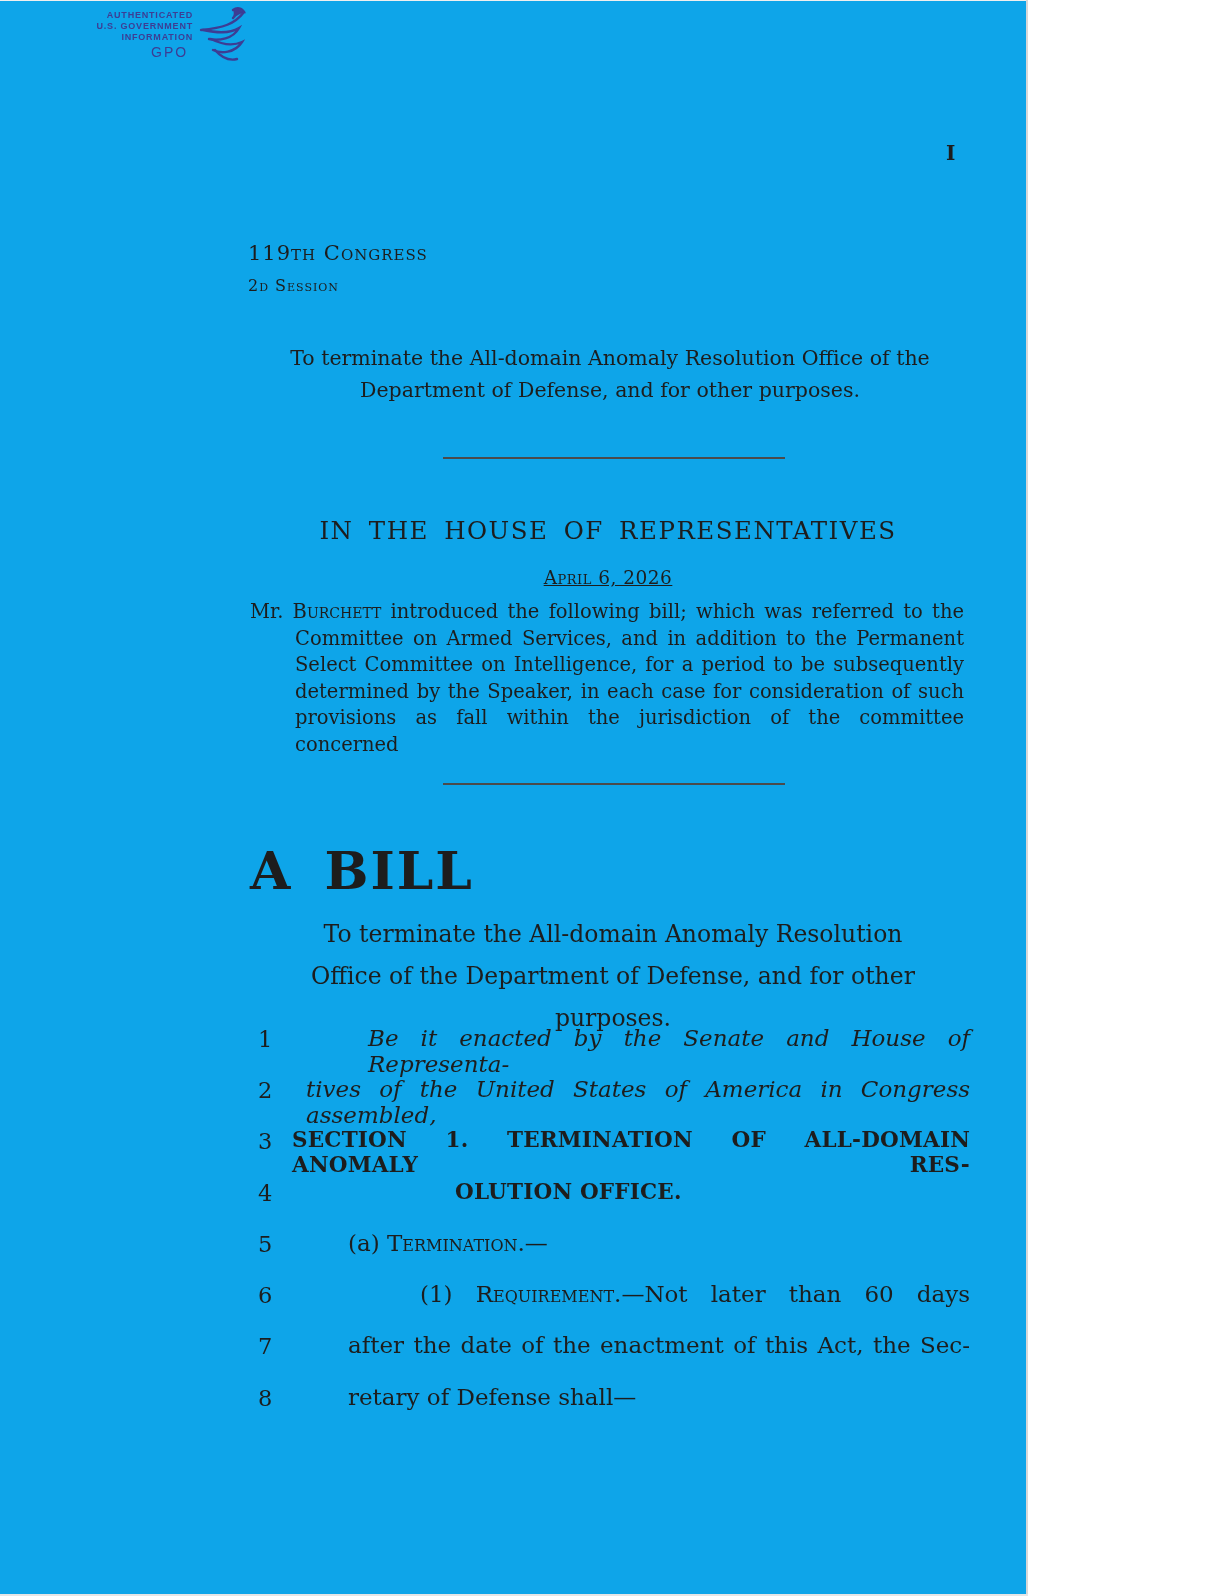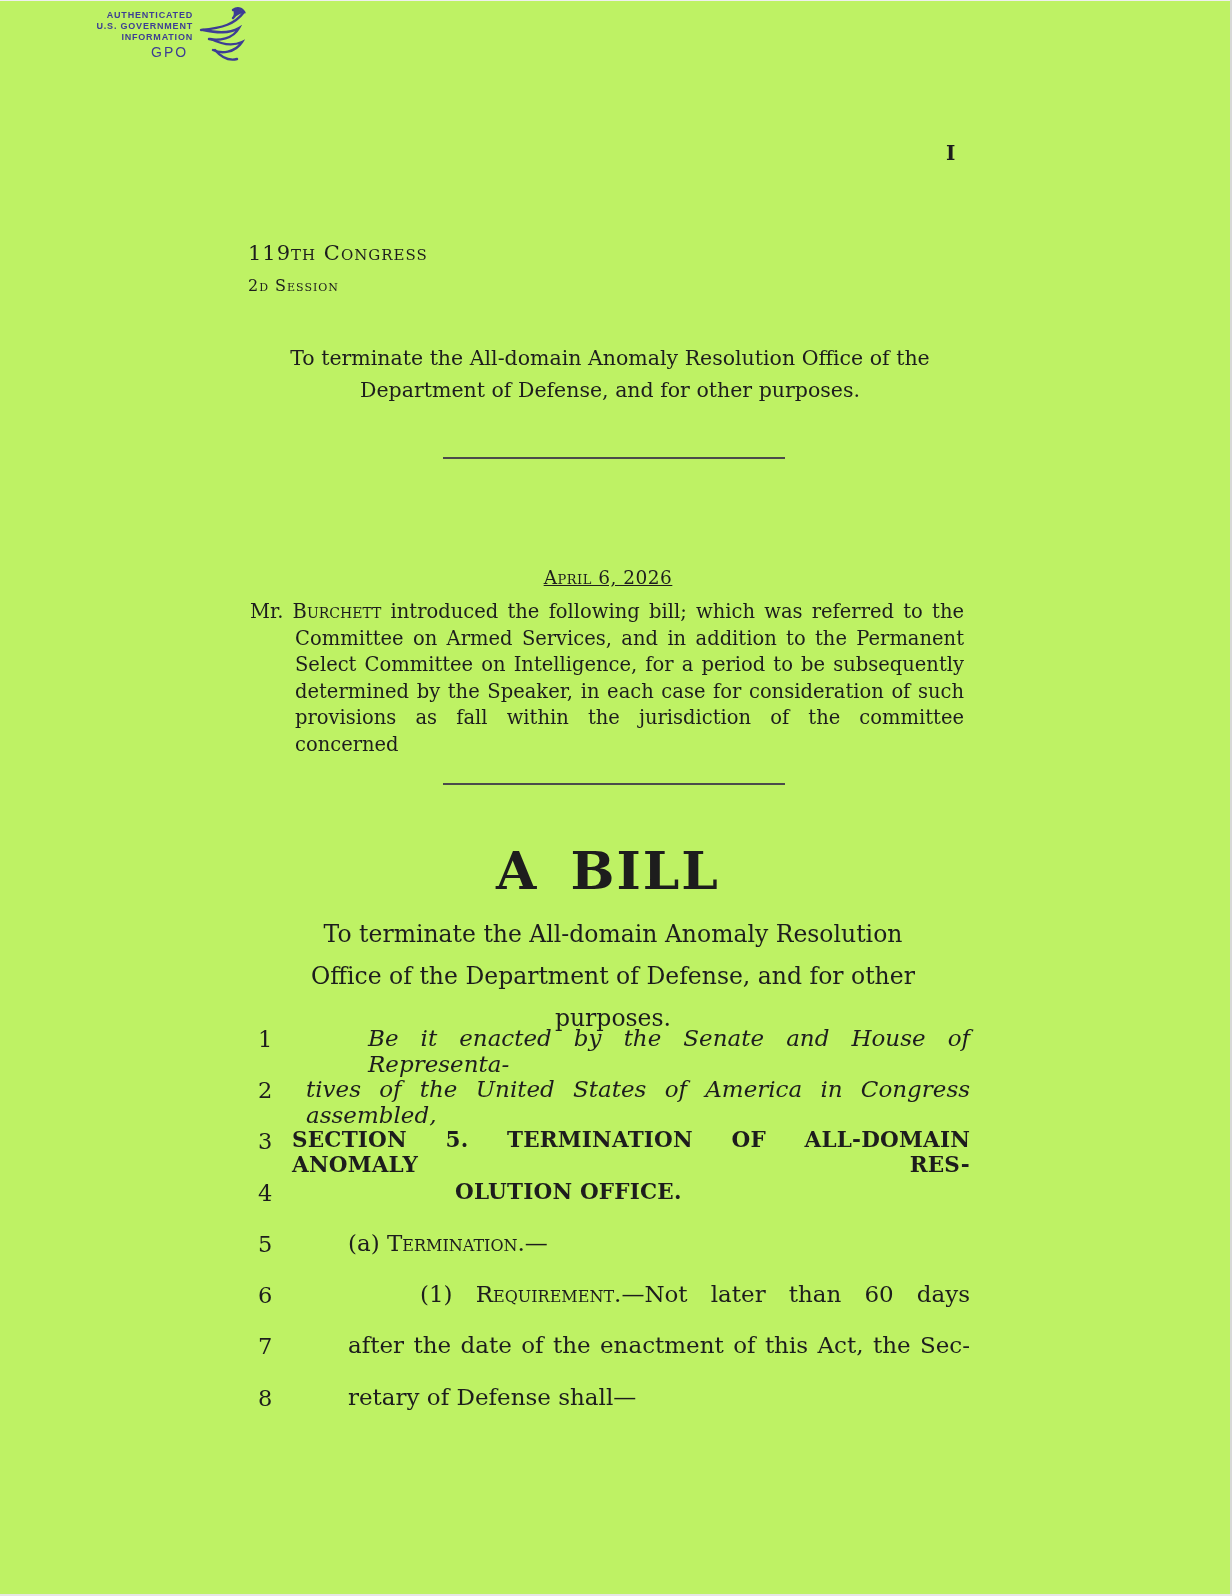--- a/index.html
+++ b/index.html
@@ -1,20 +1,20 @@
 <!DOCTYPE html>
 <html><head>
 <meta charset="utf-8">
 <style>
   html, body { margin: 0; padding: 0; background: #ffffff; }
   .page {
     position: relative;
-    width: 1232px;
+    width: 1028px;
     height: 1596px;
-    background: #bef264;
+    background: #0ea5e9;
     font-family: "DejaVu Serif", serif;
     color: #1d1d1d;
     overflow: hidden;
   }
   
   .edge-right  { position: absolute; top: 0; right: 0; width: 2px; height: 100%; background: #d8d8d8; }
   .edge-bottom { position: absolute; bottom: 0; left: 0; width: 100%; height: 2px; background: #e6e6e6; }
   .edge-top    { position: absolute; top: 0; left: 0; width: 100%; height: 1px; background: #efefef; }
 
   
@@ -43,21 +43,21 @@
   .rule-2 { top: 783px; }
 
   .chamber-heading { position: absolute; left: 250px; top: 516px; width: 716px; text-align: center;
                      font-size: 24.5px; letter-spacing: 1.5px; word-spacing: 6px; white-space: nowrap; }
   .chamber-date { position: absolute; left: 250px; top: 567px; width: 716px; text-align: center;
                   font-size: 18.5px; font-variant: small-caps; letter-spacing: 0.5px; text-decoration: underline; }
   .intro-para { position: absolute; left: 250px; top: 599px; width: 714px;
                 font-size: 19.5px; line-height: 26.5px; text-align: justify;
                 padding-left: 45px; text-indent: -45px; box-sizing: border-box; }
 
-  .bill-title { position: absolute; left: 250px; top: 845px; width: 716px; text-align: center;
+  .bill-title { position: absolute; left: 250px; top: 845px; width: 716px; 
                 font-size: 52px; font-weight: bold; letter-spacing: 2px; word-spacing: 12px; line-height: 1; }
   .bill-purpose { position: absolute; left: 288px; top: 913px; width: 650px; text-align: center;
                   font-size: 23.5px; line-height: 42px; }
 
   
   .bline { position: absolute; left: 258px; width: 712px; }
   .lnum  { position: absolute; left: 0; top: 1px; font-size: 22.5px; }
   .ltext { margin-left: 34px; font-size: 23px; white-space: nowrap; }
   .just  { text-align: justify; text-align-last: justify; white-space: normal; }
   .italic { font-style: italic; margin-left: 48px; }
@@ -92,39 +92,40 @@
 
   <div class="congress-block">
     <div class="congress-line">119th Congress</div>
     <div class="session-line">2d Session</div>
   </div>
 
   <div class="preamble">To terminate the All-domain Anomaly Resolution Office of the Department of Defense, and for other purposes.</div>
 
   <div class="rule rule-1"></div>
 
+  <div class="chamber-heading">IN THE HOUSE OF REPRESENTATIVES</div>
   <div class="chamber-date">April 6, 2026</div>
   <div class="intro-para"><span>Mr. </span><span class="sc">Burchett</span><span> introduced the following bill; which was referred to the Committee on Armed Services, and in addition to the Permanent Select Committee on Intelligence, for a period to be subsequently determined by the Speaker, in each case for consideration of such provisions as fall within the jurisdiction of the committee concerned</span></div>
 
   <div class="rule rule-2"></div>
 
   <div class="bill-title">A BILL</div>
   <div class="bill-purpose">To terminate the All-domain Anomaly Resolution Office of the Department of Defense, and for other purposes.</div>
 
   <div class="bline" style="top:1025px">
     <span class="lnum">1</span>
     <div class="ltext italic just" style="padding-left:62px"><span>Be it enacted by the Senate and House of Representa-</span></div>
   </div>
   <div class="bline" style="top:1076px">
     <span class="lnum">2</span>
     <div class="ltext italic just"><span>tives of the United States of America in Congress assembled,</span></div>
   </div>
   <div class="bline" style="top:1127px">
     <span class="lnum">3</span>
-    <div class="ltext boldline just"><span>SECTION 5. TERMINATION OF ALL-DOMAIN ANOMALY RES-</span></div>
+    <div class="ltext boldline just"><span>SECTION 1. TERMINATION OF ALL-DOMAIN ANOMALY RES-</span></div>
   </div>
   <div class="bline" style="top:1179px">
     <span class="lnum">4</span>
     <div class="ltext boldline" style="padding-left:163px"><span>OLUTION OFFICE.</span></div>
   </div>
   <div class="bline" style="top:1230px">
     <span class="lnum">5</span>
     <div class="ltext" style="padding-left:56px"><span>(a) </span><span class="sc">Termination.</span><span>—</span></div>
   </div>
   <div class="bline" style="top:1281px">

